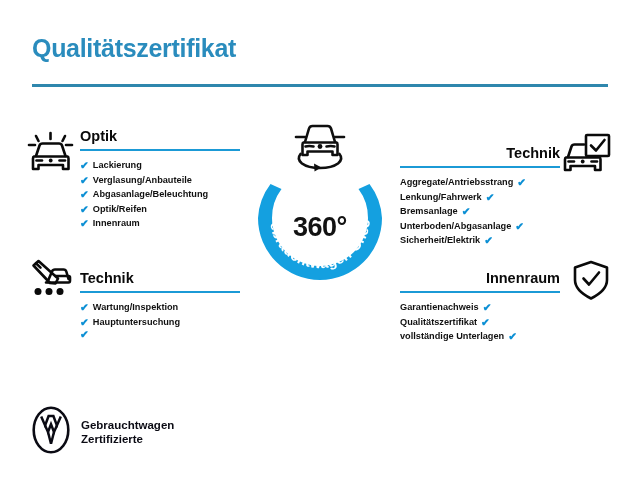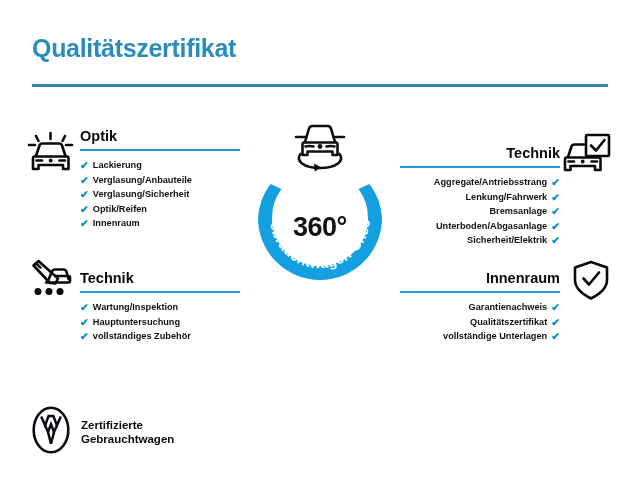--- a/index.html
+++ b/index.html
@@ -67,21 +67,21 @@
     color: #0b8fd4;
     font-size: 10.5px;
     font-weight: bold;
     line-height: 1;
     flex: 0 0 auto;
   }
   
   .sec-technik .sec-head,
   .sec-garantie .sec-head { text-align: right; }
   .sec-technik .sec-item,
-  .sec-garantie .sec-item { justify-content: flex-end; }
+  .sec-garantie .sec-item { }
 
   
   .corner-icon { position: absolute; }
   .ic-optik    { left: 27px;  top: 131px; }
   .ic-wartung  { left: 27px;  top: 258px; }
   .ic-technik  { left: 562px; top: 132px; }
   .ic-garantie { left: 570px; top: 259px; }
 
   
   .badge {
@@ -145,21 +145,21 @@
       <div class="sec-item">
         <span class="check">✔</span>
         <span>Lackierung</span>
       </div>
       <div class="sec-item">
         <span class="check">✔</span>
         <span>Verglasung/Anbauteile</span>
       </div>
       <div class="sec-item">
         <span class="check">✔</span>
-        <span>Verglasung/Sicherheit</span>
+        <span>Abgasanlage/Beleuchtung</span>
       </div>
       <div class="sec-item">
         <span class="check">✔</span>
         <span>Optik/Reifen</span>
       </div>
       <div class="sec-item">
         <span class="check">✔</span>
         <span>Innenraum</span>
       </div>
     </div>
@@ -187,21 +187,20 @@
       <div class="sec-item">
         <span class="check">✔</span>
         <span>Wartung/Inspektion</span>
       </div>
       <div class="sec-item">
         <span class="check">✔</span>
         <span>Hauptuntersuchung</span>
       </div>
       <div class="sec-item">
         <span class="check">✔</span>
-        <span>vollständiges Zubehör</span>
       </div>
     </div>
   </div>
 
   <div class="corner-icon ic-technik">
     <svg width="50" height="44" viewBox="0 0 50 44">
       <g fill="none" stroke="#0a0a0a" stroke-width="2.6" stroke-linejoin="round" stroke-linecap="round">
         <path d="M6 25 L9.5 14.5 Q10.2 12.5 12.5 12.5 L22 12.5"></path>
         <path d="M4 25.5 Q3 25.8 3 27.5 L3 38 L8.5 38 L8.5 34 L33 34 L33 38 L38.5 38 L38.5 27.5 Q38.5 25.8 37.5 25.5 Z"></path>
         <line x1="6.5" y1="29.5" x2="12" y2="29.5"></line>
@@ -310,18 +309,18 @@
       <svg width="38" height="48" viewBox="0 0 38 48">
         <ellipse cx="19" cy="24" rx="17.3" ry="22.3" fill="none" stroke="#0b0b14" stroke-width="2.6"></ellipse>
         <g fill="none" stroke="#0b0b14" stroke-width="2.5" stroke-linejoin="miter">
           <path d="M9.2 10.5 L13.1 19.5 L16.6 10.0 L21.4 10.0 L24.9 19.5 L28.8 10.5"></path>
           <path d="M13.1 19.5 L16.0 26.0 L19.0 18.2 L22.0 26.0 L24.9 19.5"></path>
           <path d="M16.0 26.0 L19.0 37.8 L22.0 26.0"></path>
         </g>
       </svg>
     </div>
     <div class="brand-text">
+      <div>Gebrauchtwagen</div>
       <div>Zertifizierte</div>
-      <div>Gebrauchtwagen</div>
     </div>
   </div>
 
 </div>
 
 </body></html>

